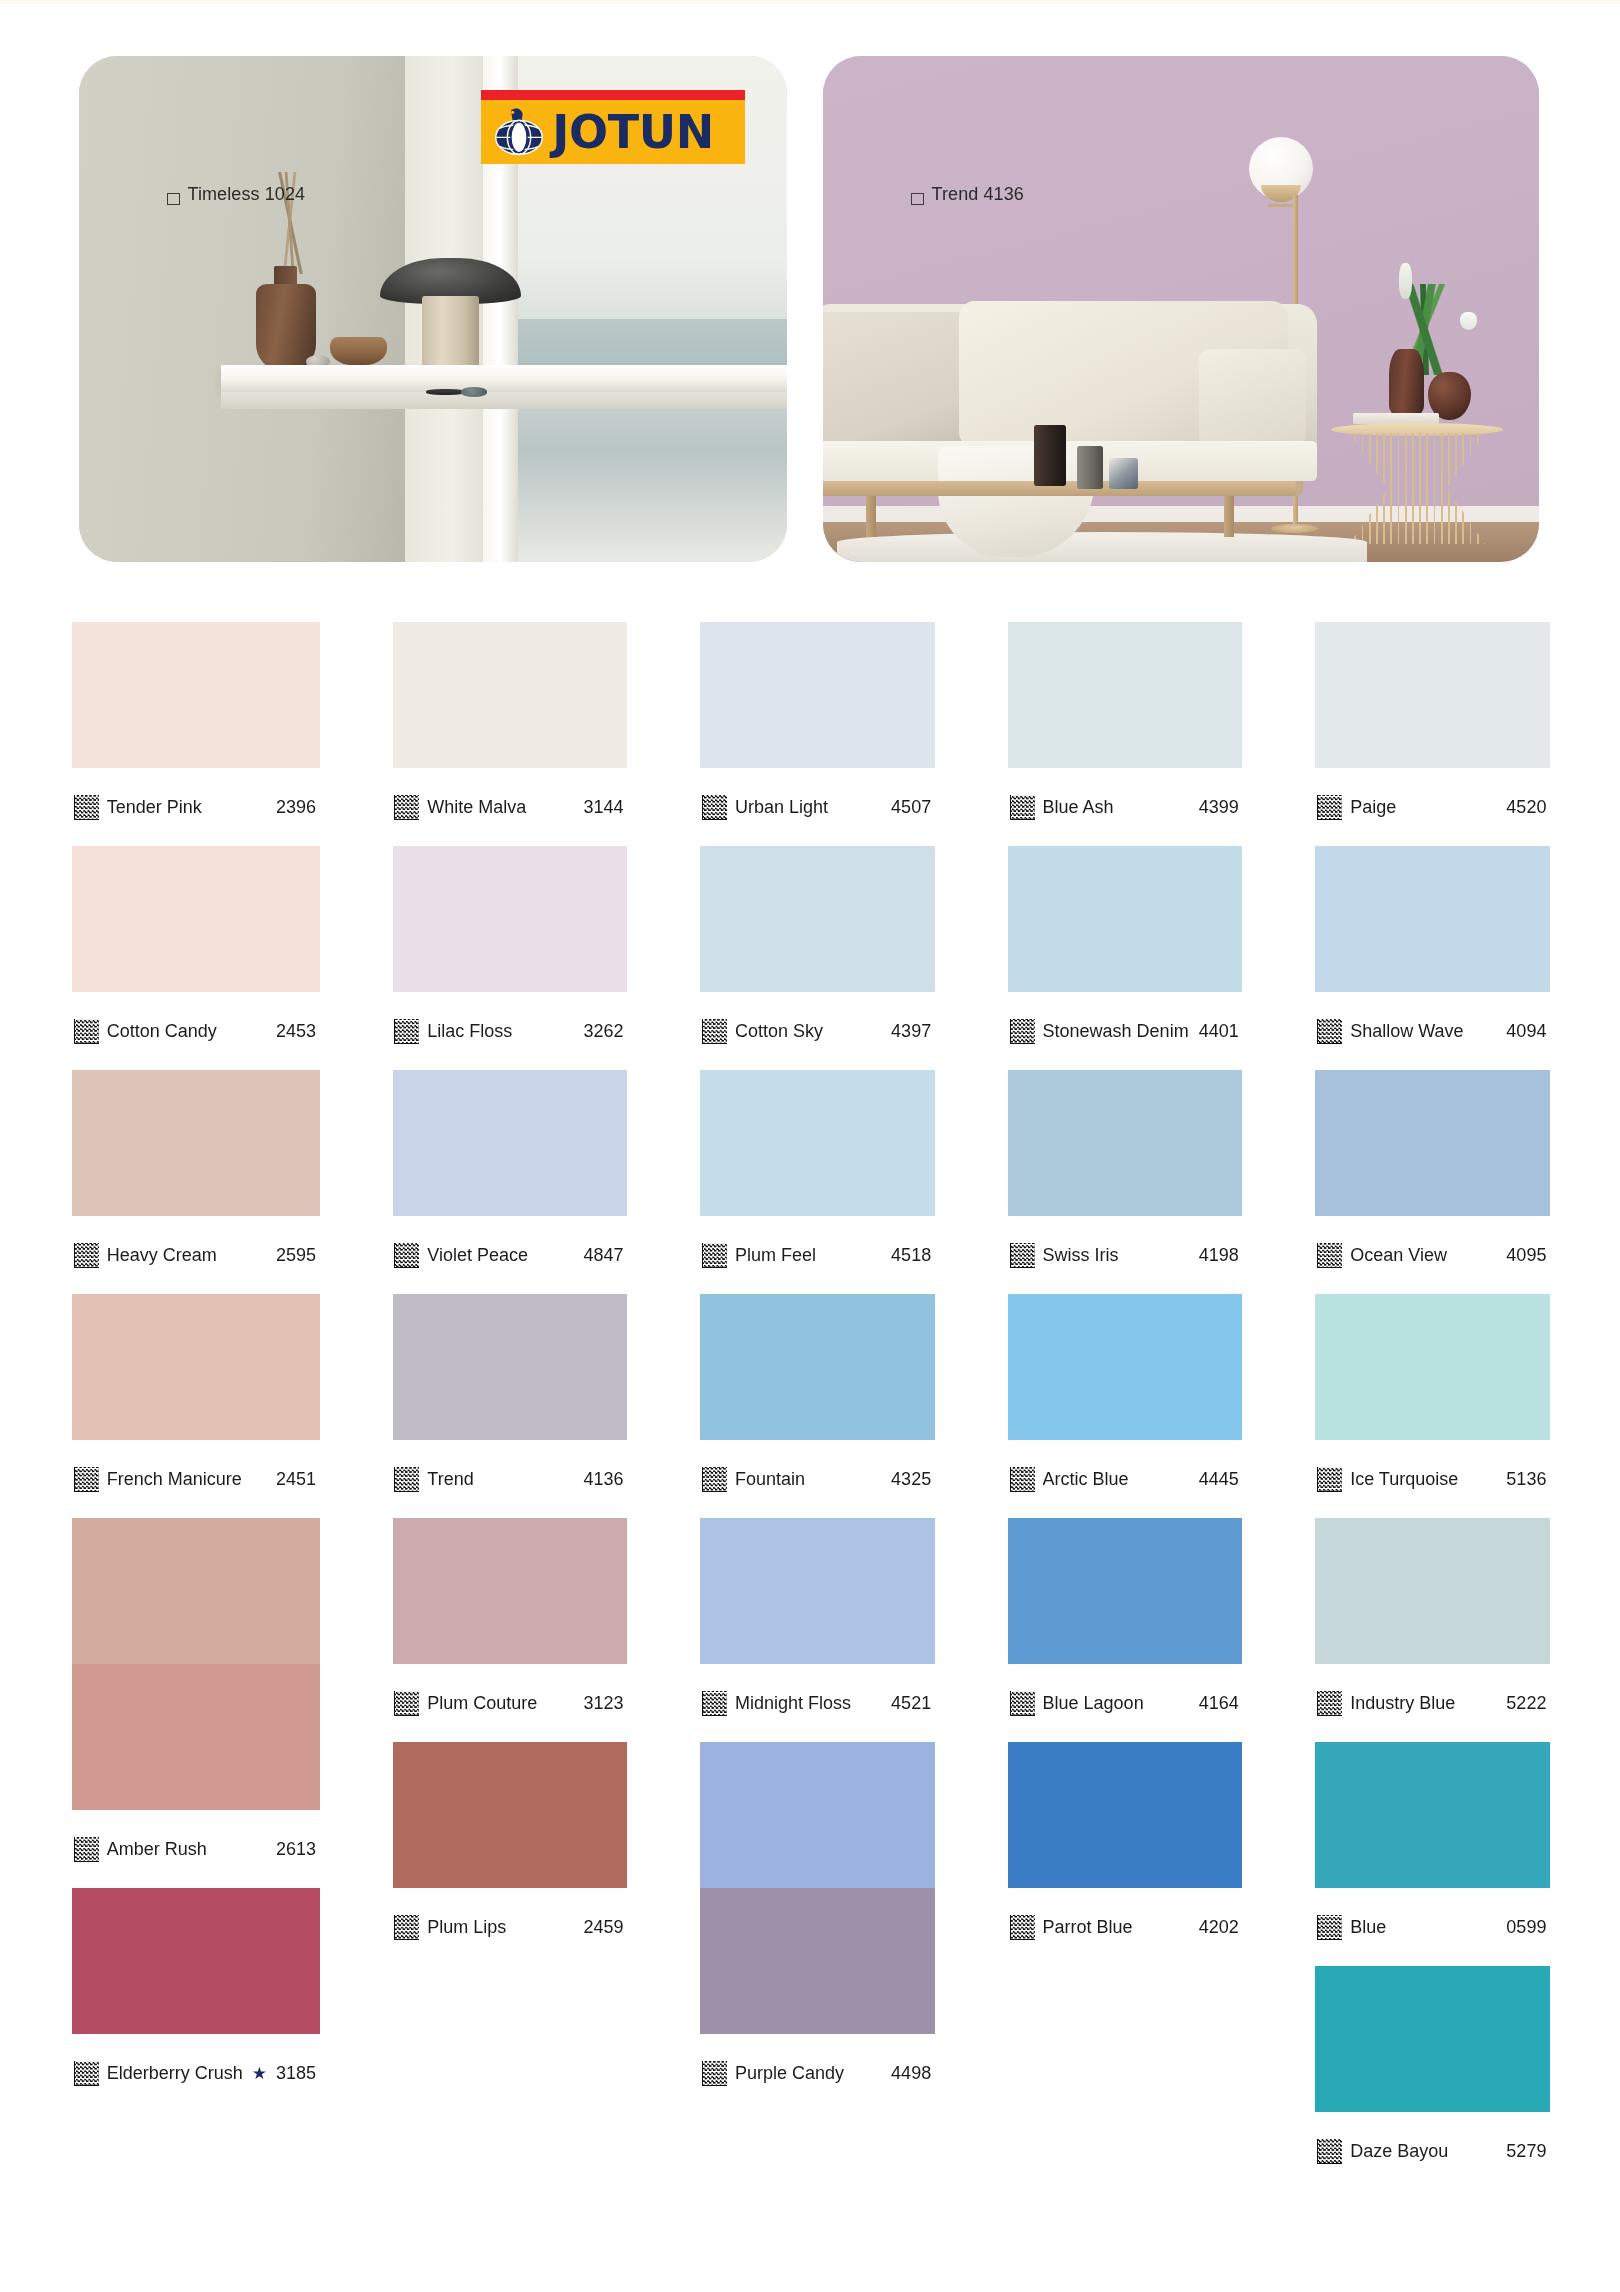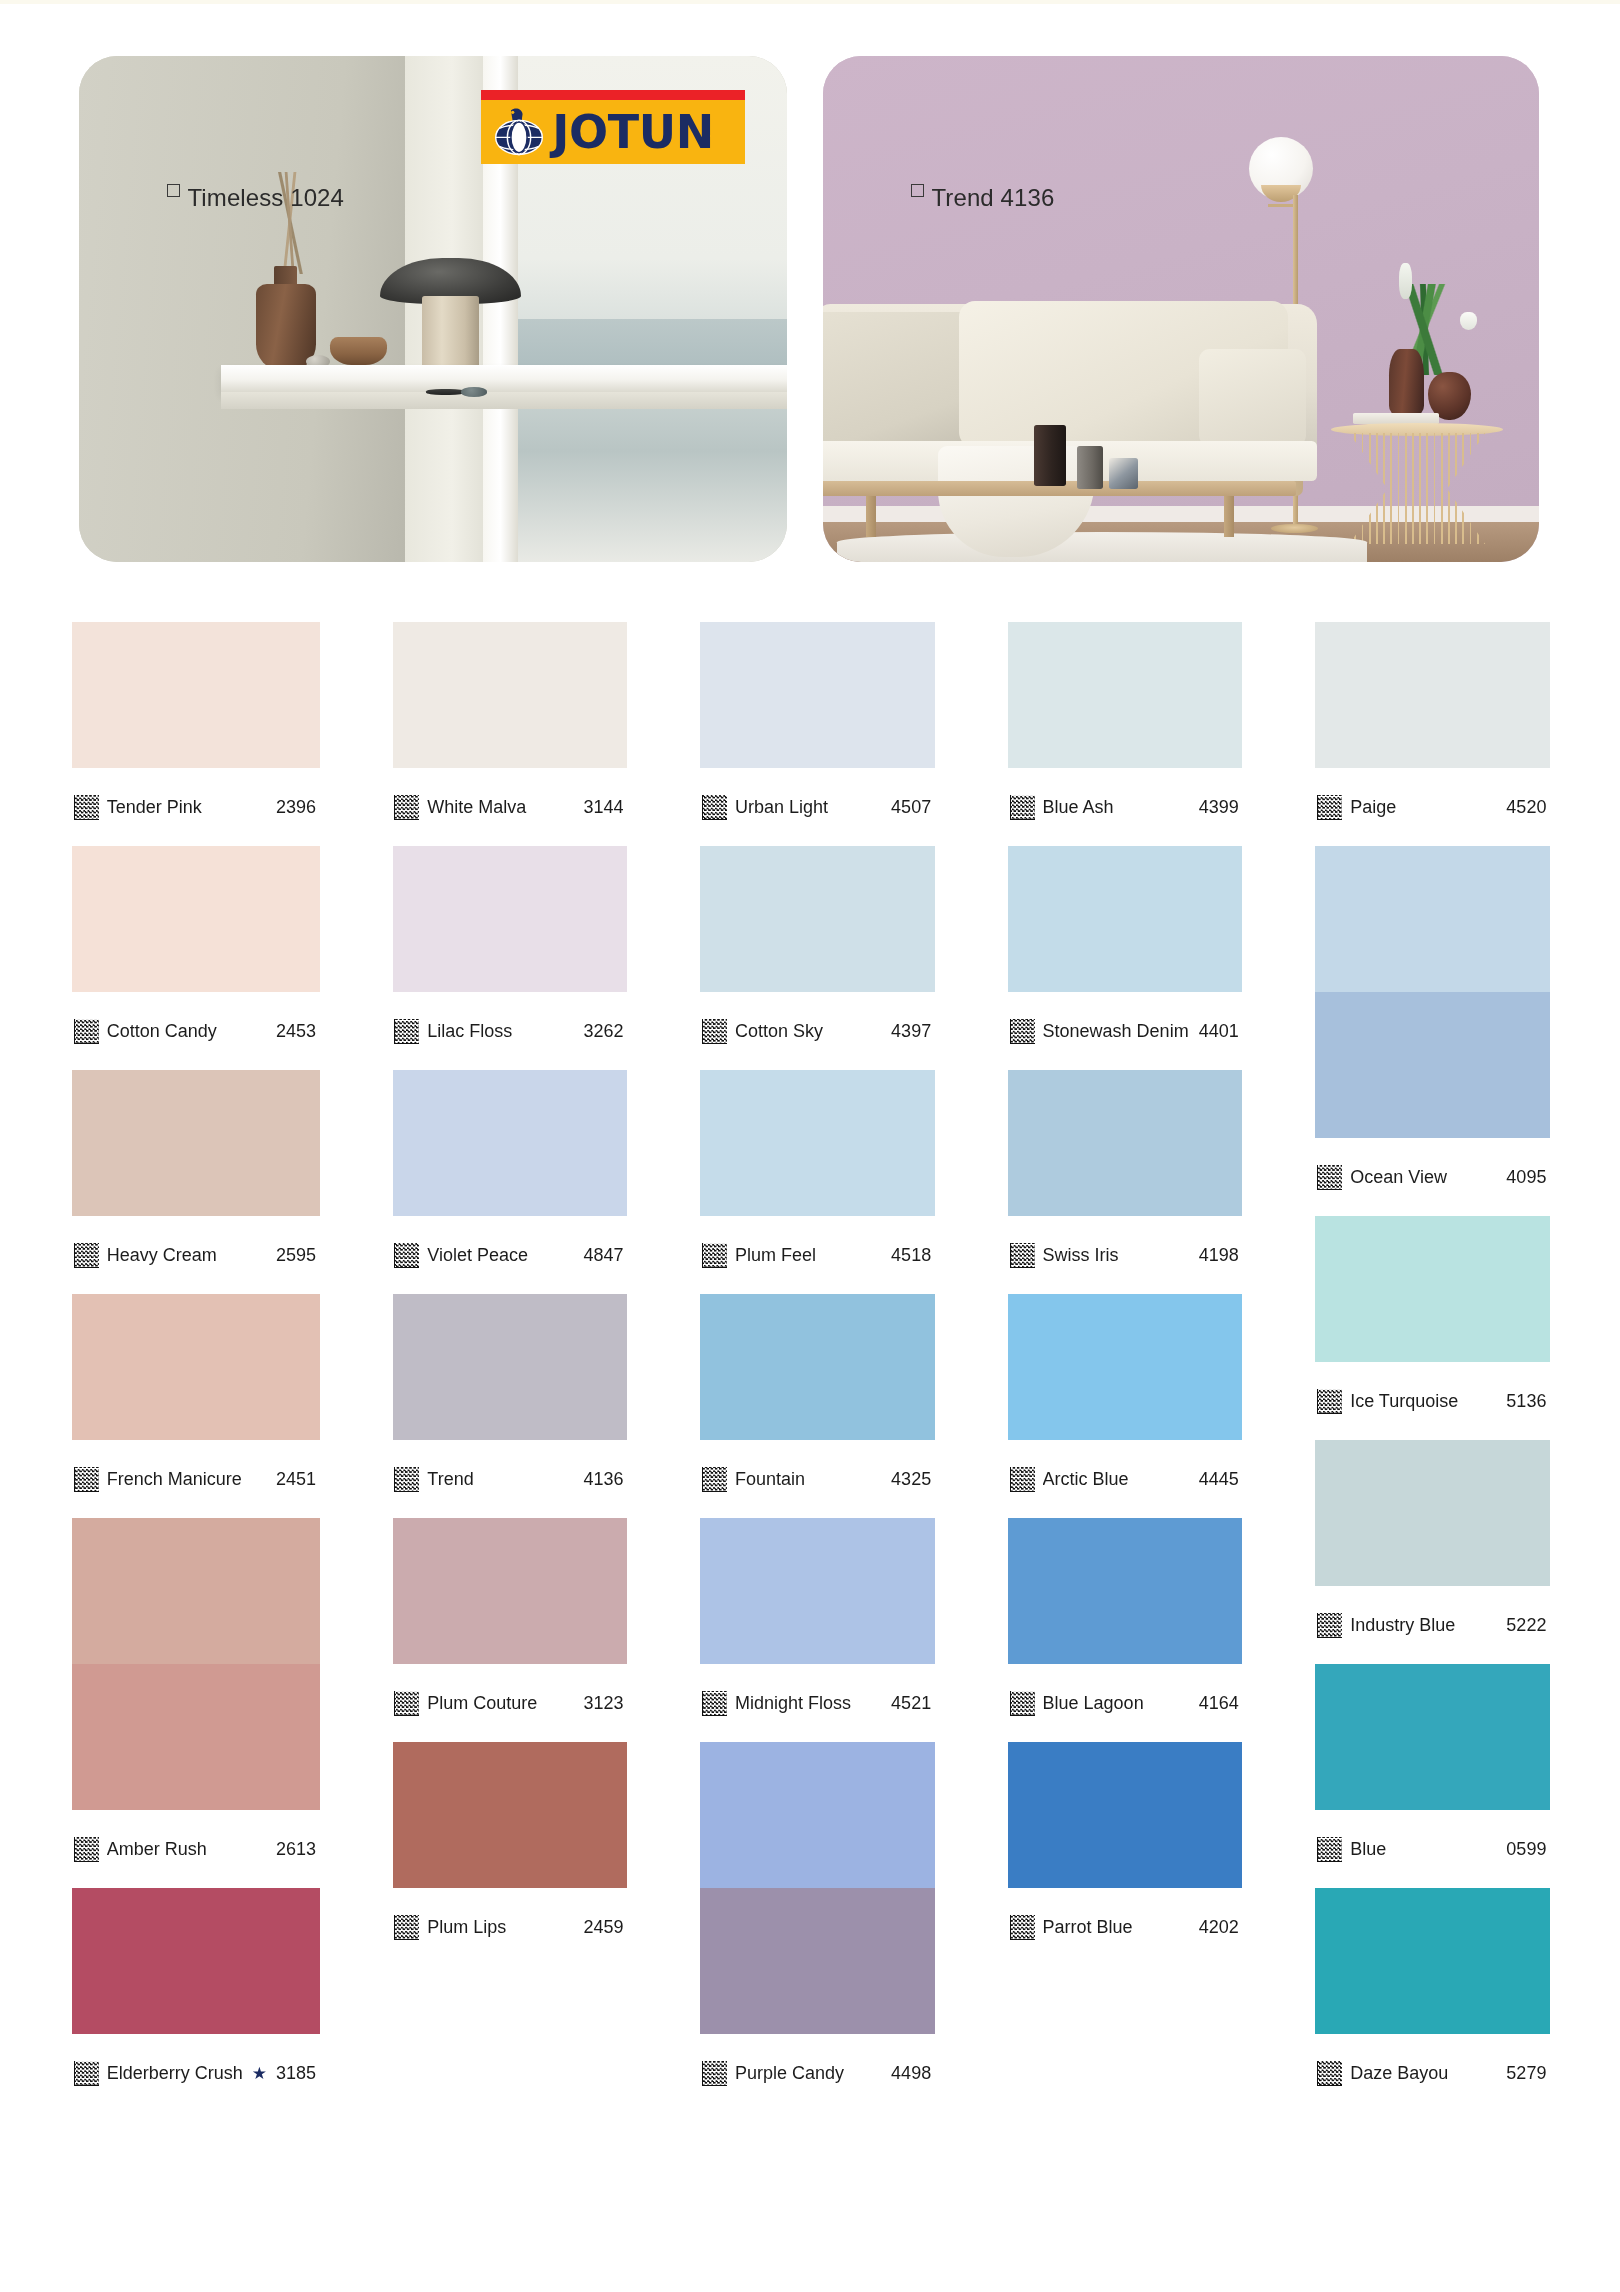--- a/index.html
+++ b/index.html
@@ -39,23 +39,23 @@
   }
 
   .hero-left  { width: 708px; height: 506px; }
   .hero-right { width: 716px; height: 506px; }
 
   .hero-label {
     position: absolute;
     left: 52px;
     top: 128px;
     display: flex;
-    align-items: flex-start;
+    align-items: flex-end;
     gap: 8px;
-    font-size: 24px;
+    font-size: 18px;
     color: #2b2b2b;
     letter-spacing: 0.1px;
     z-index: 6;
     white-space: nowrap;
     padding-left: 36px;
   }
   .hero-label .chk {
     display: inline-block;
     width: 12.5px; height: 12.5px;
     border: 1.4px solid #3a3a3a;
@@ -710,20 +710,25 @@
         <div class="swatch-cell">
           <div class="chip" style="background: rgb(227, 232, 232);"></div>
           <div class="chip-meta">
             <span class="dm-code" style="background-position: 2.7px 3.6px;"></span>
             <span class="chip-name">Paige</span>
             <span class="chip-code">4520</span>
           </div>
         </div>
         <div class="swatch-cell">
           <div class="chip" style="background: rgb(195, 216, 232);"></div>
+          <div class="chip-meta">
+            <span class="dm-code" style="background-position: 3.6px 1.8px;"></span>
+            <span class="chip-name">Shallow Wave</span>
+            <span class="chip-code">4094</span>
+          </div>
         </div>
         <div class="swatch-cell">
           <div class="chip" style="background: rgb(167, 192, 220);"></div>
           <div class="chip-meta">
             <span class="dm-code" style="background-position: 0px 0px;"></span>
             <span class="chip-name">Ocean View</span>
             <span class="chip-code">4095</span>
           </div>
         </div>
         <div class="swatch-cell">

